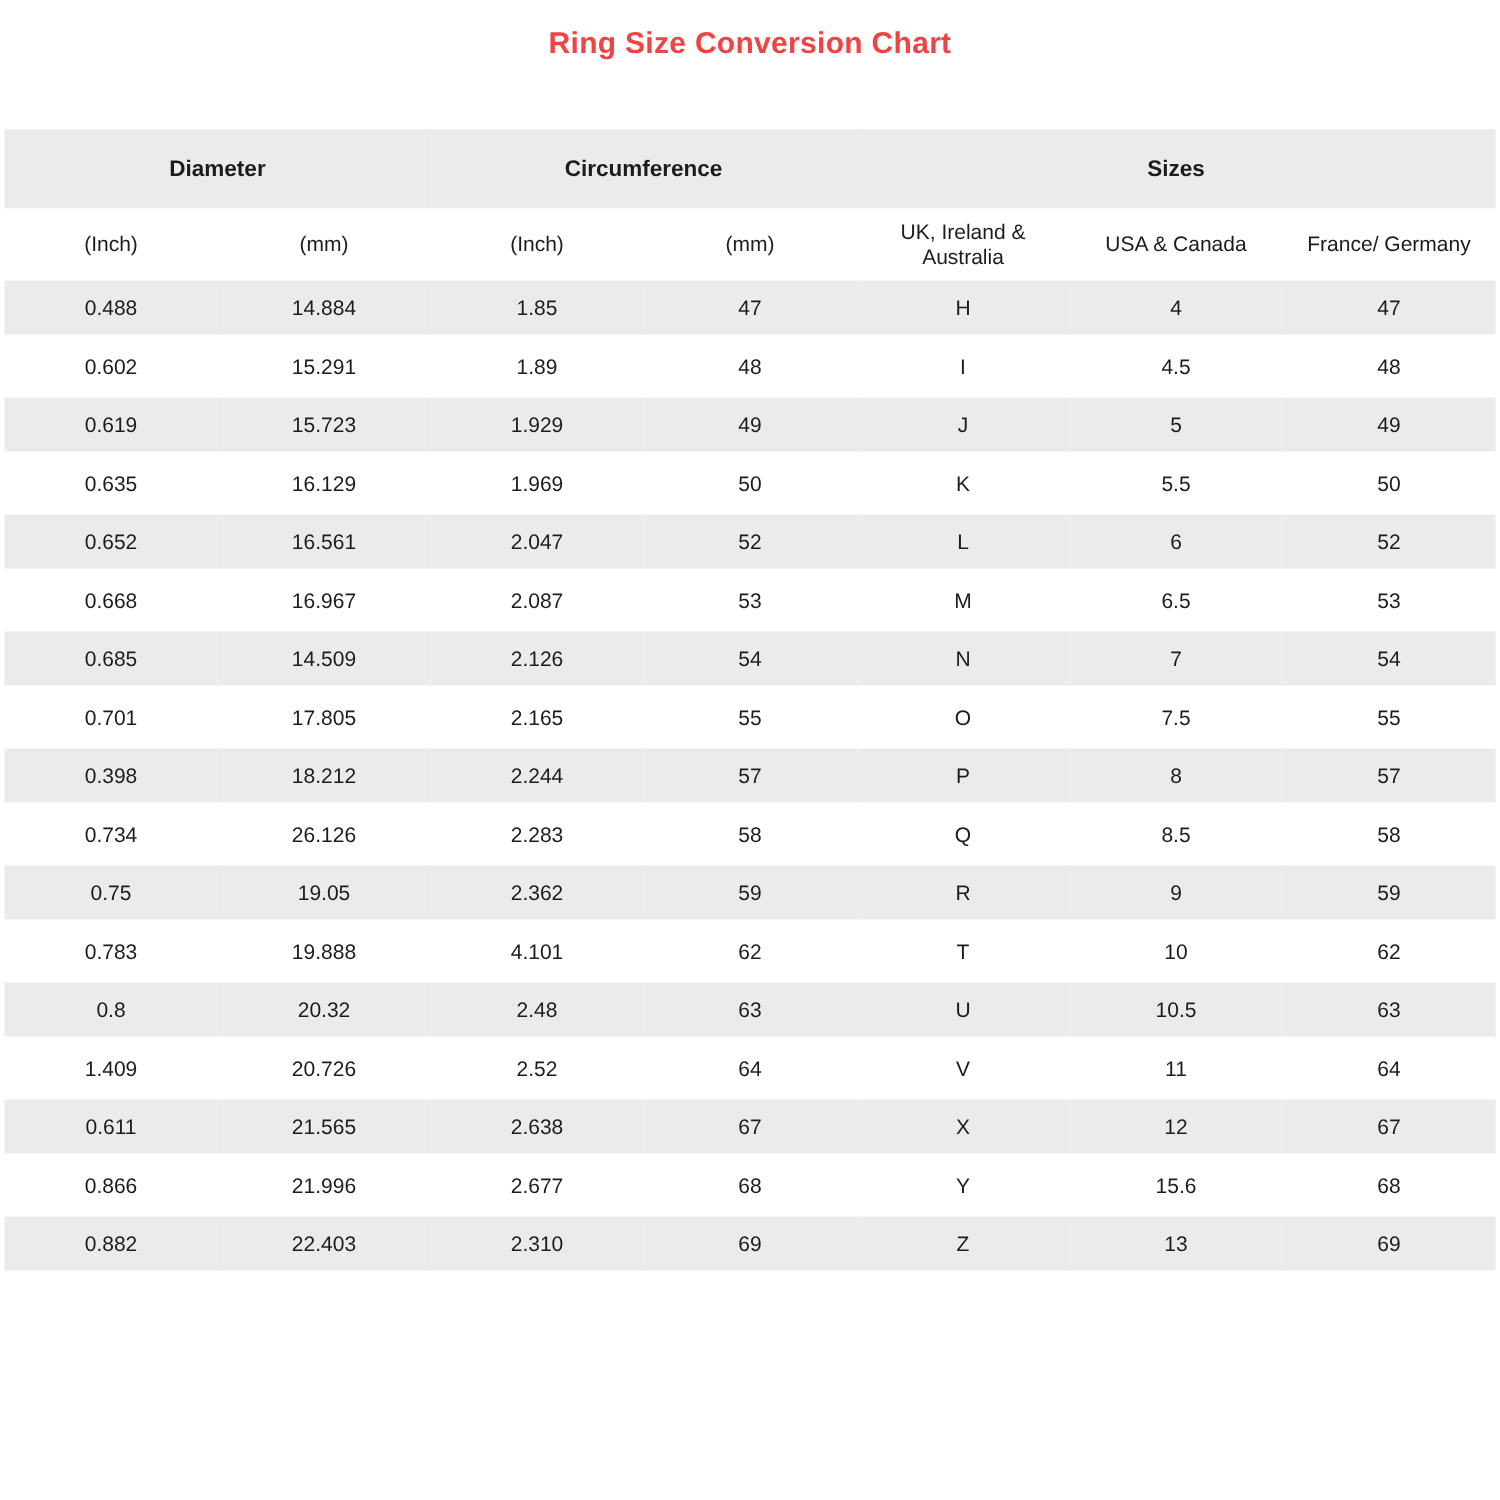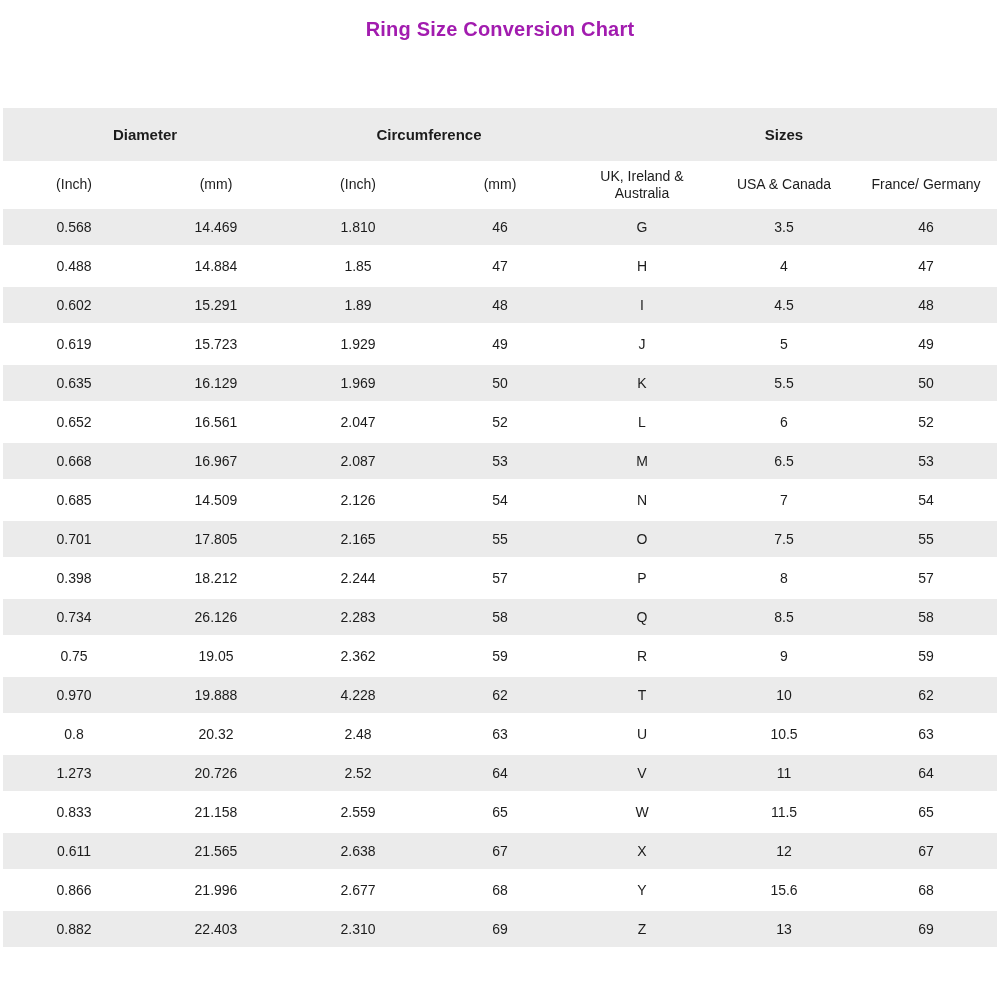--- a/index.html
+++ b/index.html
@@ -14,25 +14,25 @@
     height: 1000px;
     background: #ffffff;
     box-sizing: border-box;
     padding-top: 18px;
   }
   .page-title {
     margin: 0 0 0 0;
     text-align: center;
     font-size: 20px;
     font-weight: bold;
-    color: #a21caf;
+    color: #ef4444;
     letter-spacing: 0.2px;
   }
   table.ring-table {
-    margin: 67px 3px 0 3px;
+    margin: 45px 3px 0 3px;
     width: calc(100% - 6px);
     border-collapse: collapse;
     table-layout: fixed;
   }
   table.ring-table col { width: 14.2857%; }
 
   thead tr.group-header-row th {
     background: #ebebeb;
     height: 53px;
     font-size: 15px;
@@ -89,29 +89,20 @@
         <th>(mm)</th>
         <th>(Inch)</th>
         <th>(mm)</th>
         <th>UK, Ireland &amp; Australia</th>
         <th>USA &amp; Canada</th>
         <th>France/ Germany</th>
       </tr>
     </thead>
     <tbody>
         <tr>
-          <td>0.568</td>
-          <td>14.469</td>
-          <td>1.810</td>
-          <td>46</td>
-          <td>G</td>
-          <td>3.5</td>
-          <td>46</td>
-        </tr>
-        <tr>
           <td>0.488</td>
           <td>14.884</td>
           <td>1.85</td>
           <td>47</td>
           <td>H</td>
           <td>4</td>
           <td>47</td>
         </tr>
         <tr>
           <td>0.602</td>
@@ -197,54 +188,45 @@
         <tr>
           <td>0.75</td>
           <td>19.05</td>
           <td>2.362</td>
           <td>59</td>
           <td>R</td>
           <td>9</td>
           <td>59</td>
         </tr>
         <tr>
-          <td>0.970</td>
+          <td>0.783</td>
           <td>19.888</td>
-          <td>4.228</td>
+          <td>4.101</td>
           <td>62</td>
           <td>T</td>
           <td>10</td>
           <td>62</td>
         </tr>
         <tr>
           <td>0.8</td>
           <td>20.32</td>
           <td>2.48</td>
           <td>63</td>
           <td>U</td>
           <td>10.5</td>
           <td>63</td>
         </tr>
         <tr>
-          <td>1.273</td>
+          <td>1.409</td>
           <td>20.726</td>
           <td>2.52</td>
           <td>64</td>
           <td>V</td>
           <td>11</td>
           <td>64</td>
-        </tr>
-        <tr>
-          <td>0.833</td>
-          <td>21.158</td>
-          <td>2.559</td>
-          <td>65</td>
-          <td>W</td>
-          <td>11.5</td>
-          <td>65</td>
         </tr>
         <tr>
           <td>0.611</td>
           <td>21.565</td>
           <td>2.638</td>
           <td>67</td>
           <td>X</td>
           <td>12</td>
           <td>67</td>
         </tr>

